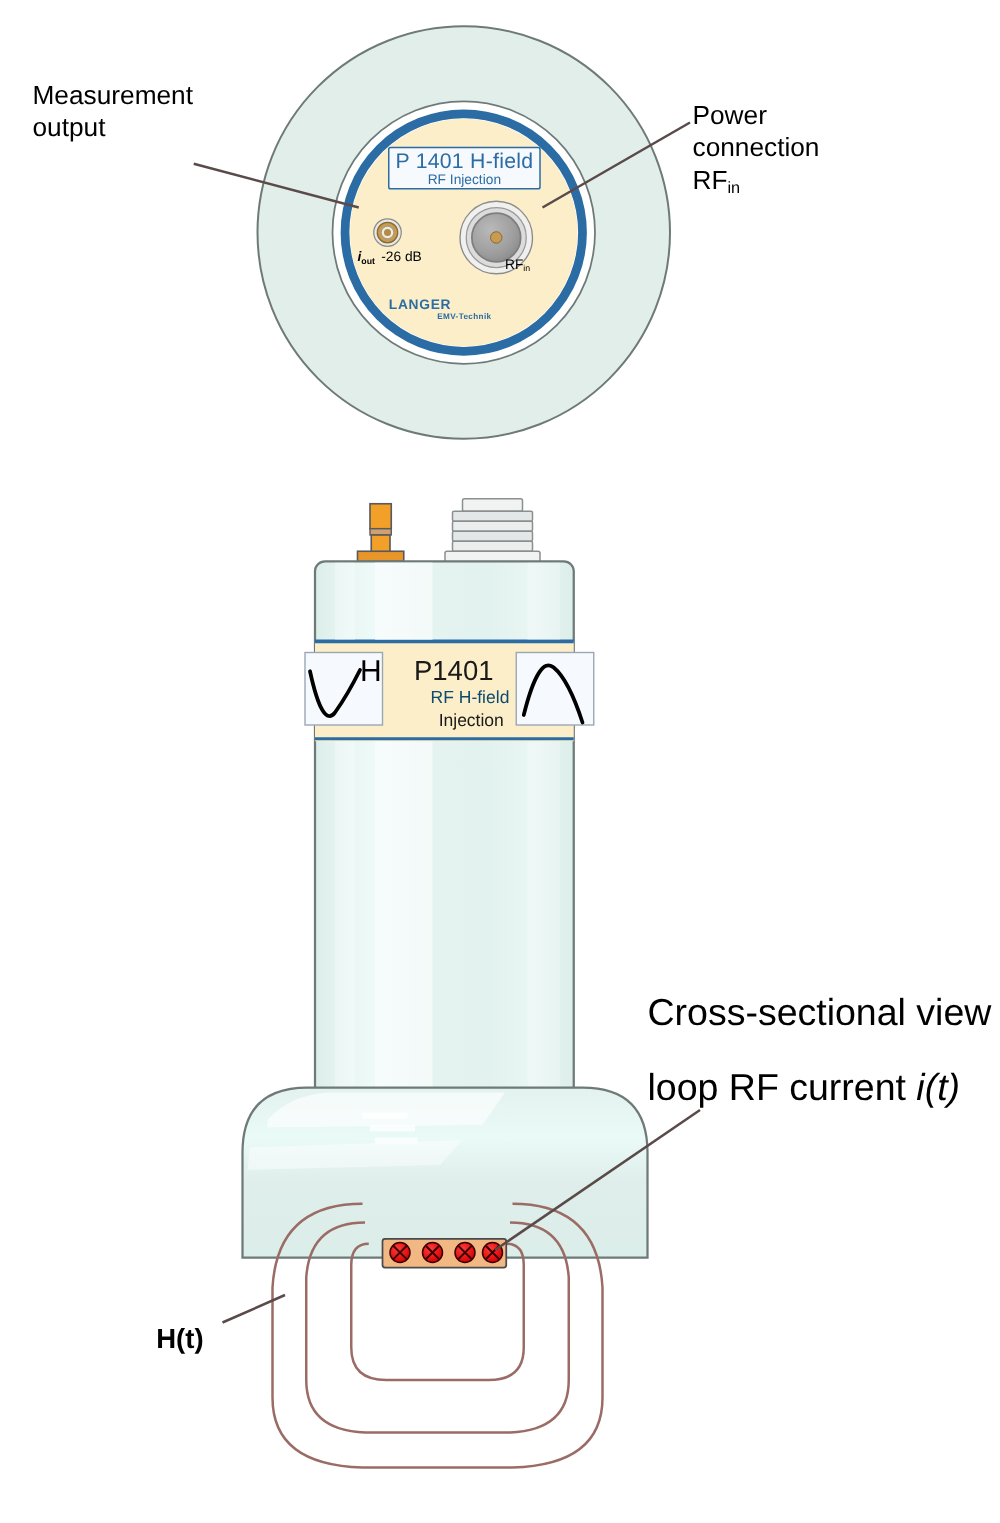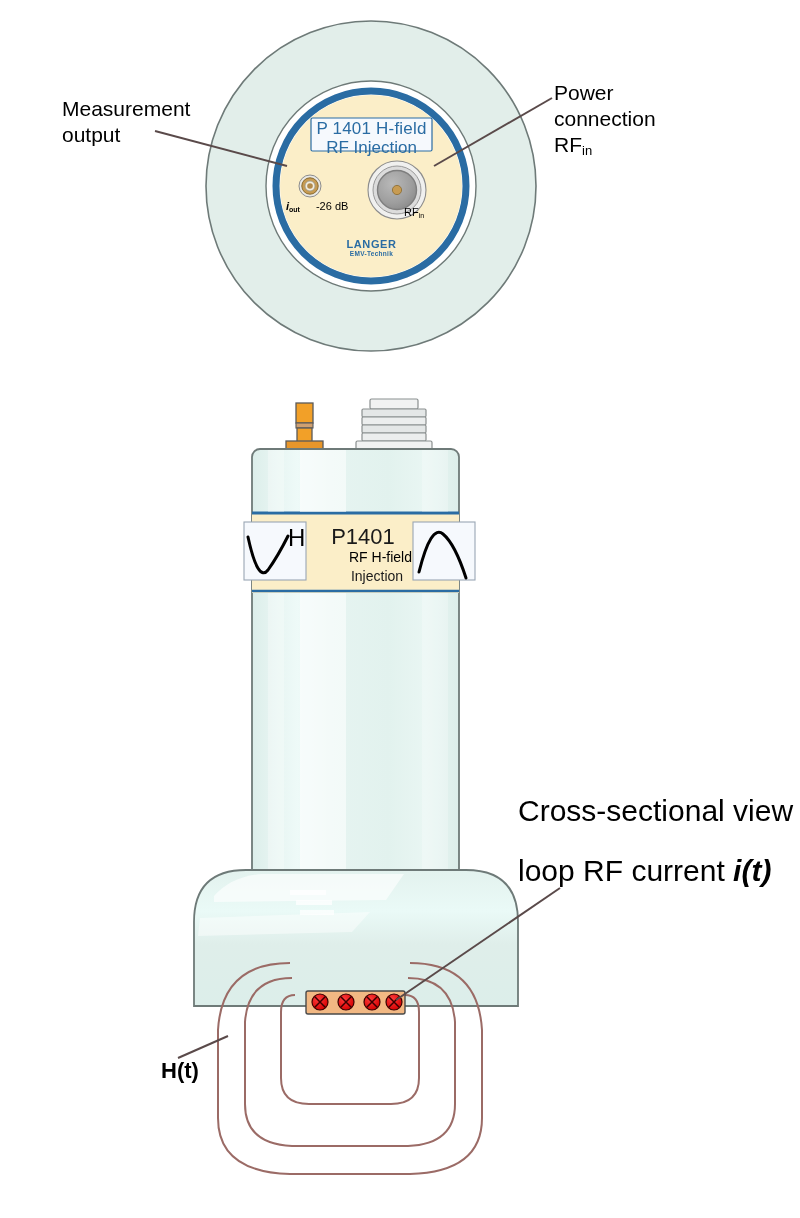--- a/index.html
+++ b/index.html
@@ -3,26 +3,26 @@
 <meta charset="utf-8">
 <style>
   html,body{margin:0;padding:0;background:#ffffff;}
   body{width:800px;height:1218px;position:relative;overflow:hidden;
        font-family:"Liberation Sans", sans-serif;color:#000;}
   #stage{position:absolute;left:0;top:0;width:800px;height:1218px;}
   svg#fig{position:absolute;left:0;top:0;width:800px;height:1218px;}
 
   .anno{position:absolute;font-family:"Liberation Sans",sans-serif;
         font-size:21px;line-height:26px;color:#000;white-space:pre-line;}
-  #lbl-measurement{left:26px;top:96px;margin-left:36px;}
+  #lbl-measurement{left:26px;top:64px;}
   #lbl-power{left:554px;top:80px;}
   #lbl-cross{left:518px;top:766px;line-height:30px;font-size:30px;}
-  #lbl-ht{left:125px;top:1058px;font-weight:bold;font-size:22px;margin-left:36px;}
+  #lbl-ht{left:125px;top:1058px;font-weight:bold;font-size:22px;}
   .sub{font-size:13px;vertical-align:-3px;}
-  .bi{font-weight:bold;font-style:italic;}
+  .bi{font-weight:normal;font-style:italic;}
 </style>
 </head>
 <body>
 
 <div id="stage">
 
 <svg id="fig" viewBox="0 0 800 1218">
   <defs>
     <linearGradient id="bodyGrad" x1="0" y1="0" x2="1" y2="0">
       <stop offset="0%" stop-color="#dceeea"></stop>
@@ -153,39 +153,39 @@
     </g>
 
     <line x1="396" y1="1000" x2="560" y2="888" stroke="#5a4a4a" stroke-width="2"></line>
     <line x1="178" y1="1058" x2="228" y2="1036" stroke="#5a4a4a" stroke-width="2"></line>
   </g>
 </svg>
 
 <div style="position:absolute;left:311px;top:119px;width:121px;text-align:center;
             font-size:17px;color:#2a6ca3;letter-spacing:0.2px;">P 1401 H-field</div>
 <div style="position:absolute;left:311px;top:138px;width:121px;text-align:center;
-            font-size:17px;color:#2a6ca3;">RF Injection</div>
+            font-size:11px;color:#2a6ca3;">RF Injection</div>
 
 <div style="position:absolute;left:286px;top:200px;font-size:11px;color:#000;white-space:nowrap;">
-  <span style="font-style:italic;font-weight:bold;">i</span><span style="font-size:7px;font-weight:bold;vertical-align:-2px;">out</span><span style="margin-left:16px;">-26 dB</span>
+  <span style="font-style:italic;font-weight:bold;">i</span><span style="font-size:7px;font-weight:bold;vertical-align:-2px;">out</span><span style="margin-left:5px;">-26 dB</span>
 </div>
 
 <div style="position:absolute;left:404px;top:206px;font-size:11px;color:#000;white-space:nowrap;">
   <span>RF</span><span style="font-size:7px;vertical-align:-2px;">in</span>
 </div>
 
-<div style="position:absolute;left:311px;top:238px;width:121px;text-align:center;
+<div style="position:absolute;left:311px;top:238px;width:121px;
             font-size:11px;font-weight:bold;color:#2a6ca3;letter-spacing:0.6px;">LANGER</div>
 <div style="position:absolute;left:311px;top:250px;width:121px;text-align:center;
             font-size:6.5px;font-weight:bold;color:#2a6ca3;letter-spacing:0.3px;">EMV-Technik</div>
 
 <div style="position:absolute;left:313px;top:524px;width:100px;text-align:center;
             font-size:22px;color:#1a1a1a;">P1401</div>
-<div style="position:absolute;left:312px;top:549px;width:100px;text-align:right;
-            font-size:14px;color:#000000;">RF H-field</div>
+<div style="position:absolute;left:326px;top:549px;width:100px;text-align:center;
+            font-size:14px;color:#0c4a6e;">RF H-field</div>
 <div style="position:absolute;left:327px;top:568px;width:100px;text-align:center;
             font-size:14px;color:#1a1a1a;">Injection</div>
 <div style="position:absolute;left:288px;top:524px;font-size:24px;font-weight:normal;color:#000;">H</div>
 
 <div class="anno" id="lbl-measurement">Measurement
 output</div>
 
 <div class="anno" id="lbl-power"><span>Power
 connection
 RF</span><span class="sub">in</span></div>

